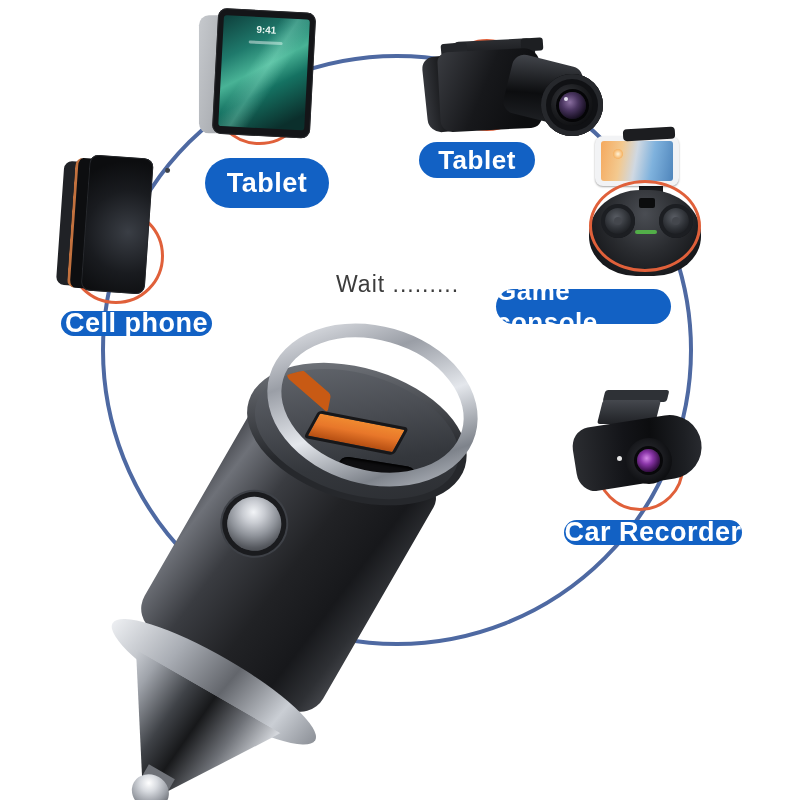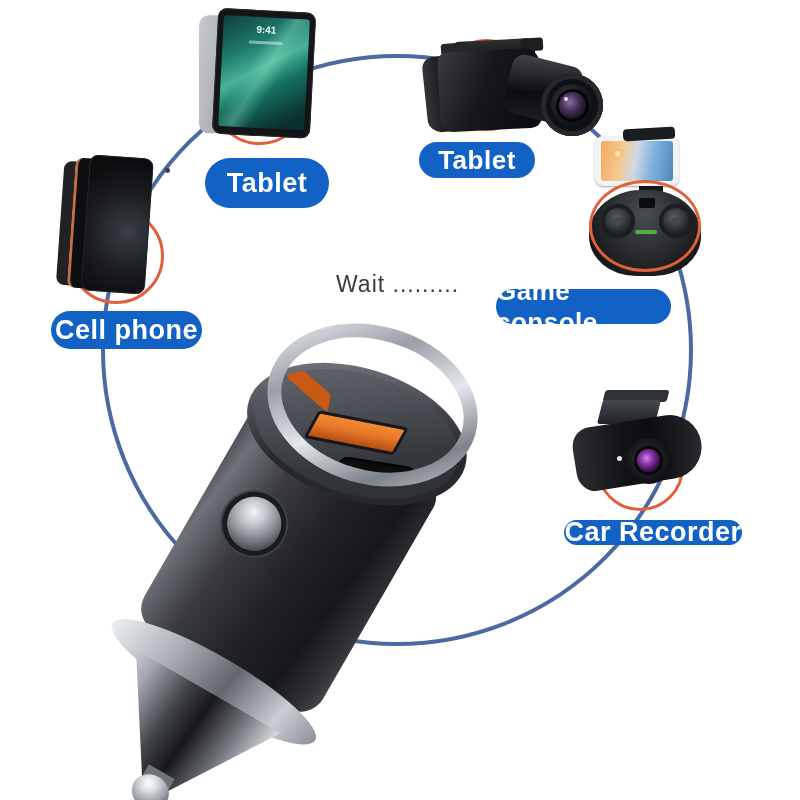--- a/index.html
+++ b/index.html
@@ -15,21 +15,21 @@
   #ring-camera{left:441px;top:39px;width:92px;height:92px;}
   #ring-cellphone{left:68px;top:208px;width:96px;height:96px;}
   #ring-console{left:589px;top:180px;width:112px;height:92px;z-index:5;}
   #ring-recorder{left:596px;top:423px;width:88px;height:88px;}
 
   
   .pill{background:#1261c4;color:#fff;border-radius:999px;display:flex;align-items:center;
         justify-content:center;font-weight:bold;z-index:6;letter-spacing:.5px;}
   #label-tablet{left:205px;top:145px;width:124px;height:50px;font-size:27px;margin-top:13px;}
   #label-camera{left:419px;top:142px;width:116px;height:36px;font-size:26px;}
-  #label-cellphone{left:51px;top:311px;width:151px;height:38px;font-size:27px;}
+  #label-cellphone{left:61px;top:311px;width:151px;height:25px;font-size:27px;}
   #label-console{left:496px;top:289px;width:175px;height:35px;font-size:26px;}
   #label-recorder{left:564px;top:520px;width:178px;height:25px;font-size:27px;}
 
   #wait-text{left:336px;top:271px;font-size:23px;color:#3c3c3c;z-index:6;letter-spacing:1px;}
 
   
   #tablet{left:199px;top:10px;width:120px;height:128px;transform:rotate(3deg);z-index:4;}
   .tab-back{left:0;top:6px;width:96px;height:118px;border-radius:10px;transform:rotate(-3deg);
             background:linear-gradient(100deg,#c6c9cd 0%,#9fa2a7 45%,#84878c 100%);}
   .tab-front{left:16px;top:0;width:98px;height:126px;background:#141518;border-radius:9px;

